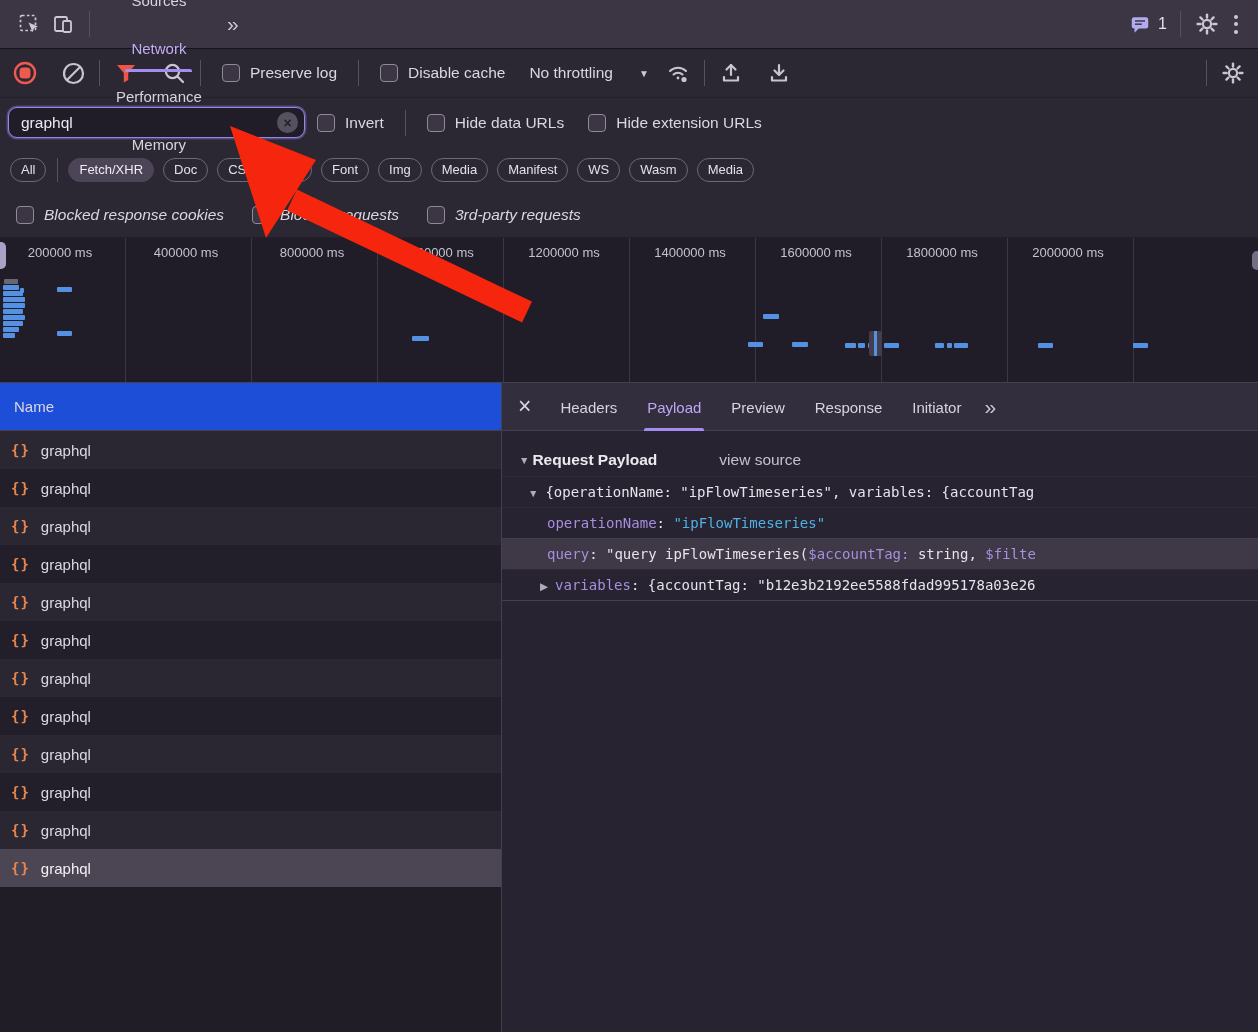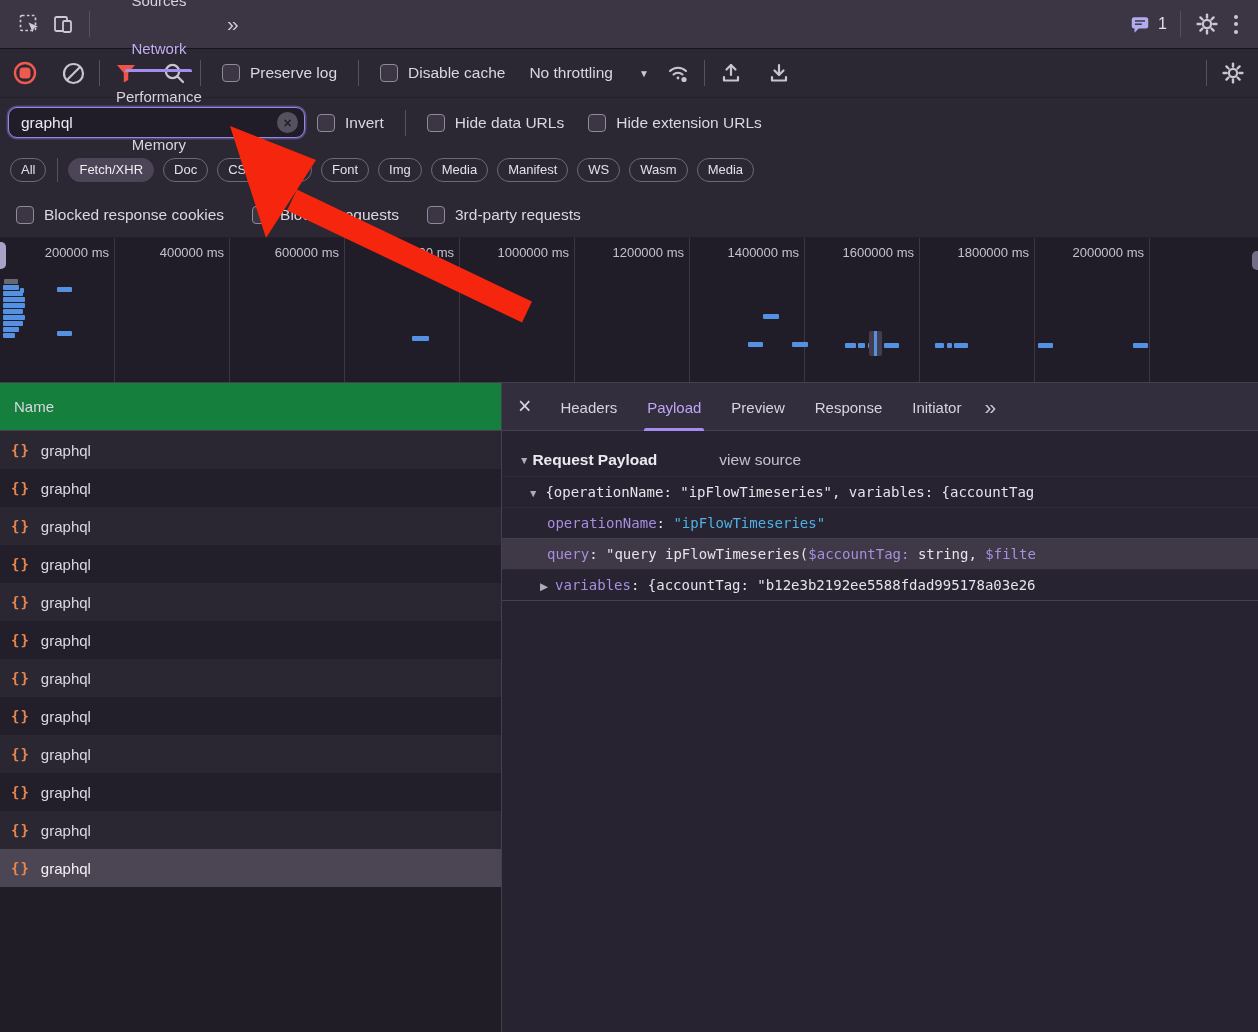--- a/index.html
+++ b/index.html
@@ -40,35 +40,35 @@
   .filter-row .cb-wrap:first-of-type{margin-left:24px;}
 
   
   .chip-row{height:45px;background:#2b2733;display:flex;align-items:center;padding-left:10px;}
   .chip{border:1px solid #6e6879;border-radius:12px;padding:3.5px 10px;font-size:13px;color:#e4e0ea;margin-right:9px;white-space:nowrap;flex:none;}
   .chip.selected{background:#4c4557;border-color:#4c4557;color:#efedf3;}
   .chip-div{width:1px;height:24px;background:#56505f;margin:0 10px 0 2px;flex:none;}
 
   
   .adv-row{height:45px;background:#2b2733;display:flex;align-items:center;padding-left:2px;border-bottom:1px solid #232029;}
-  .adv-row .cb-wrap{margin:0 14px;}
+  .adv-row .cb-wrap{margin:0 14px;font-style:italic;}
 
   
   .overview{height:144px;background:#211d28;border-bottom:1px solid #46404e;position:relative;overflow:hidden;display:flex;box-sizing:content-box;}
-  .ov-col{width:115px;flex:none;border-right:1px solid #3c3745;box-sizing:border-box;text-align:right;padding:7px 5px 0 0;font-size:13px;color:#c6c1ce;white-space:nowrap;overflow:hidden;}
+  .ov-col{width:126px;flex:none;border-right:1px solid #3c3745;box-sizing:border-box;text-align:center;padding:7px 5px 0 0;font-size:13px;color:#c6c1ce;white-space:nowrap;overflow:hidden;}
   .ov-bar{position:absolute;height:5px;border-radius:1px;background:var(--bluebar);}
   .ov-marker-box{position:absolute;background:#433d4d;border-radius:2px;}
   .ov-marker-line{position:absolute;background:var(--bluebar);}
   .ov-handle-left{position:absolute;left:-4px;top:4px;width:10px;height:27px;border-radius:5px;background:#a9a2c6;}
   .ov-nub-right{position:absolute;right:-4px;top:13px;width:10px;height:19px;border-radius:5px;background:#746d86;}
 
   
   .split{display:flex;height:652px;}
   .left-panel{width:501px;flex:none;border-right:1px solid #46404e;background:#211d27;display:flex;flex-direction:column;}
-  .name-header{height:48px;line-height:48px;padding-left:14px;font-size:15px;color:#dbd7e1;background:#15803d;border-bottom:1px solid #46404e;box-sizing:border-box;}
+  .name-header{height:48px;line-height:48px;padding-left:14px;font-size:15px;color:#dbd7e1;background:#1d4ed8;border-bottom:1px solid #46404e;box-sizing:border-box;}
   .req-rows{flex:1;overflow:hidden;}
   .req-row{height:38px;display:flex;align-items:center;padding-left:11px;font-size:15px;color:#dcd8e2;}
   .req-row.odd{background:#2b2732;}
   .req-row.even{background:#231f2a;}
   .req-row.selected{background:#4c4654;color:#f2f0f5;}
   .brace-icon{font-family:"DejaVu Sans Mono",monospace;font-weight:bold;font-size:14px;color:var(--orange);margin-right:11px;letter-spacing:1px;}
 
   .right-panel{flex:1;min-width:0;background:#272331;display:flex;flex-direction:column;}
   .dtab-bar{height:48px;background:#332e3d;border-bottom:1px solid #46404e;display:flex;align-items:center;padding-left:16px;box-sizing:border-box;}
   .close-x{font-size:23px;color:#d8d4de;margin-right:14px;line-height:1;}
@@ -282,21 +282,20 @@
       <span class="cb"></span>
       <span class="cb-label">3rd-party requests</span>
     </div>
   </div>
 
 <div class="overview" id="overview">
   <div class="ov-handle-left"></div>
   <div class="ov-nub-right"></div>
 <div class="ov-col">200000 ms</div>
     <div class="ov-col">400000 ms</div>
-    <div class="ov-col">600000 ms</div>
     <div class="ov-col">800000 ms</div>
     <div class="ov-col">1000000 ms</div>
     <div class="ov-col">1200000 ms</div>
     <div class="ov-col">1400000 ms</div>
     <div class="ov-col">1600000 ms</div>
     <div class="ov-col">1800000 ms</div>
     <div class="ov-col">2000000 ms</div>
     <div class="ov-bar" style="left: 4px; top: 41px; width: 14px; background: rgb(107, 102, 117);"></div>
     <div class="ov-bar" style="left: 3px; top: 47px; width: 16px;"></div>
     <div class="ov-bar" style="left: 3px; top: 53px; width: 20px;"></div>

